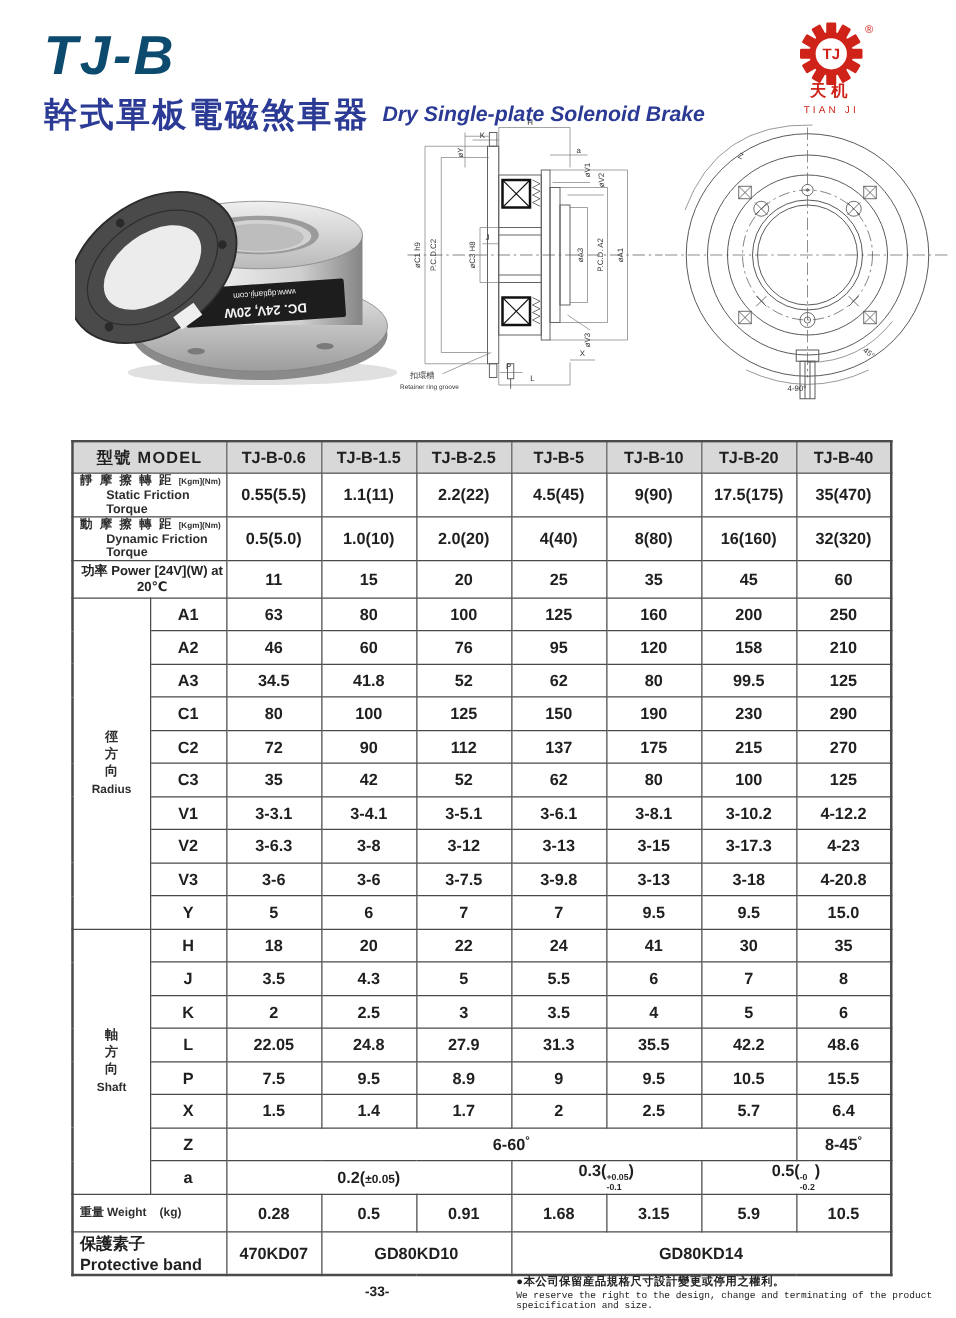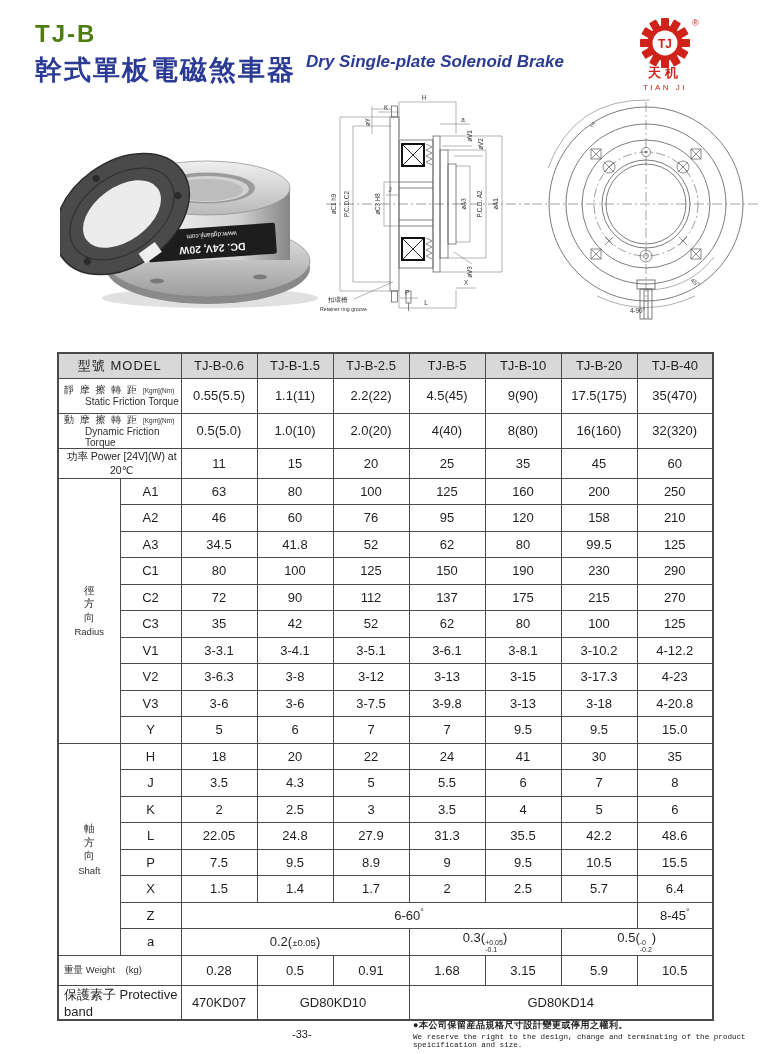--- a/index.html
+++ b/index.html
@@ -1,36 +1,36 @@
 <!DOCTYPE html>
 <html><head>
 <meta charset="utf-8">
 <style>
   html,body{margin:0;padding:0;background:#fff;}
   .page{position:relative;width:765px;height:1054px;background:#ffffff;overflow:hidden;
         font-family:"Liberation Sans","DejaVu Sans",sans-serif;color:#1f1f1f;}
   
   .hdr{position:absolute;left:35px;top:20px;}
-  .hdr-model{font-weight:bold;font-size:24px;letter-spacing:2px;color:#4d7c0f;}
-  .hdr-sub{display:flex;align-items:flex-start;margin-top:4px;}
+  .hdr-model{font-style:italic;font-weight:bold;font-size:44px;letter-spacing:2px;color:#0c4a6e;}
+  .hdr-sub{display:flex;align-items:center;margin-top:4px;}
   .hdr-zh{font-size:27px;font-weight:bold;letter-spacing:2px;color:#2b3a94;}
   .hdr-en{font-size:17px;font-weight:bold;margin-left:10px;color:#2b3a94;font-style:italic;}
   
   .logo{position:absolute;right:55px;top:14px;width:90px;height:84px;}
   
   .photo{position:absolute;left:60px;top:110px;width:258px;height:207px;}
   .secdraw{position:absolute;left:320px;top:92px;width:216px;height:230px;}
   .frontdraw{position:absolute;left:528px;top:92px;width:237px;height:230px;}
   svg text{font-family:"Liberation Sans","DejaVu Sans",sans-serif;}
   .dim-t{font-size:6.3px;fill:#333;}
   .dim-zh{font-size:6.5px;fill:#333;}
   .dim-sm{font-size:5.2px;fill:#333;}
   
   .spec-table{position:absolute;left:57px;top:352px;width:657px;border-collapse:collapse;
-              table-layout:fixed;border:2px solid #4a4a4a;}
+              table-layout:fixed;border:2px solid #4a4a4a;font-weight:bold;}
   .spec-table td{border:1px solid #4a4a4a;text-align:center;vertical-align:middle;
                  font-size:13px;color:#1f1f1f;padding:0 1px;overflow:hidden;}
   tr.h-header{height:25px;} tr.h-torque{height:35px;} tr.h-power{height:30px;}
   tr.h-dim{height:26.5px;} tr.h-weight{height:30px;} tr.h-band{height:28px;}
   .h-header td{background:#d8d8d8;}
   .c-modelhead{font-size:14.5px;letter-spacing:1px;color:#222;}
   .c-model{font-size:13.5px;}
   .c-rowlabel{text-align:left !important;padding-left:5px !important;}
   .lz{font-size:10px;letter-spacing:1.5px;color:#2e2e2e;line-height:1.1;}
   .ls{font-size:6.5px;letter-spacing:0;}
@@ -38,21 +38,21 @@
   .lp{font-size:10.5px;color:#222;text-align:center;}
   .lw{font-size:9.5px;color:#2e2e2e;}
   .sec-zh{font-size:10.5px;line-height:1.3;color:#2e2e2e;}
   .sec-en{font-size:9.5px;margin-top:2px;color:#2e2e2e;}
   .c-dim{font-size:12.5px;}
   .tol{font-size:9.5px;}
   .tolstack{display:inline-flex;flex-direction:column;font-size:7px;line-height:1.1;
             vertical-align:-3px;text-align:left;}
   sup.deg{font-size:9px;}
   
-  .pageno{position:absolute;left:292px;top:1028px;font-size:11px;color:#222;}
+  .pageno{position:absolute;left:292px;top:1028px;font-size:11px;color:#222;font-weight:bold;}
   .footnote{position:absolute;left:413px;top:1019px;width:345px;font-family:Liberation Mono, monospace;}
   .fn-zh{font-size:9px;font-weight:bold;color:#222;letter-spacing:0.5px;}
   .fn-en{font-size:7.6px;color:#222;margin-top:1px;}
 </style>
 </head>
 <body>
 
 <div class="page">
 
   <div class="hdr">

